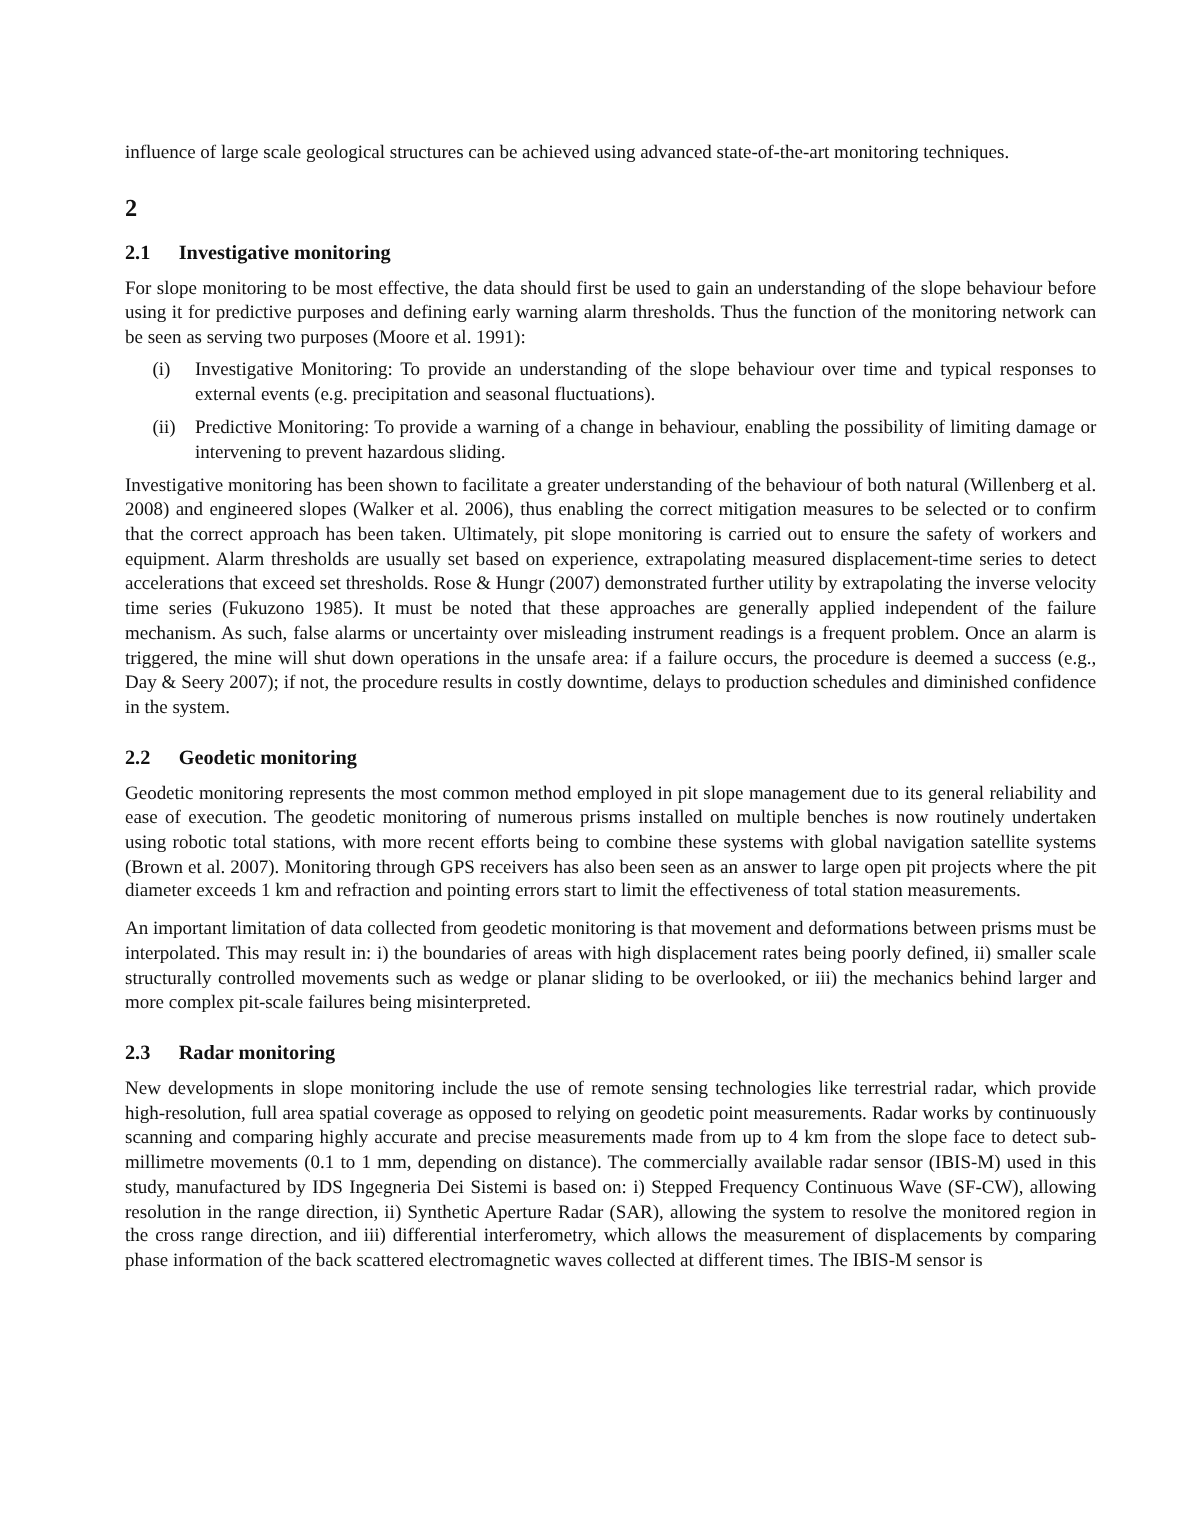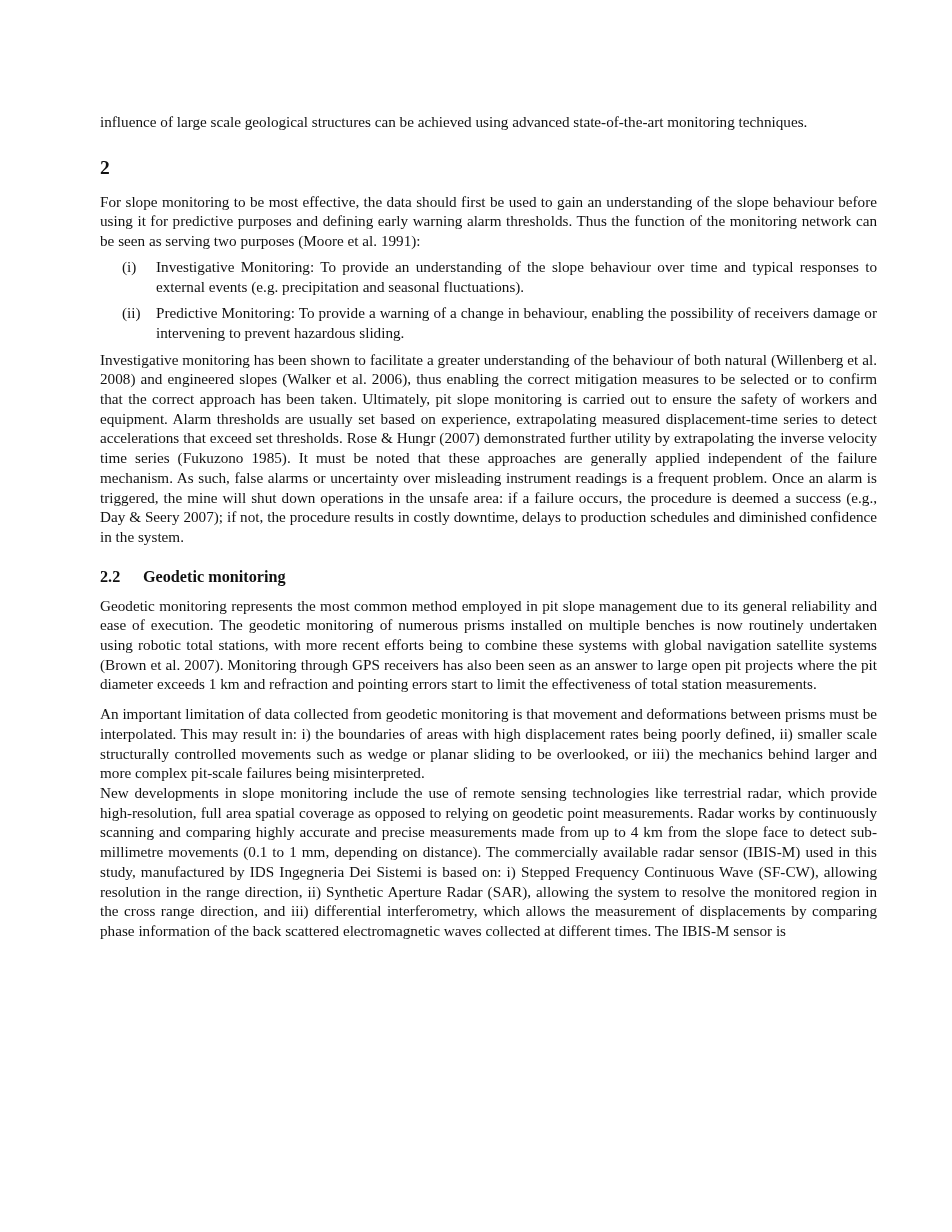--- a/index.html
+++ b/index.html
@@ -41,36 +41,44 @@
 <body>
 
 <div class="page">
 
   <p>influence of large scale geological structures can be achieved using advanced state-of-the-art monitoring techniques.</p>
 
   <div class="h1">
     <span class="num">2</span>
   </div>
 
+  <div class="h2">
+    <span class="num">2.1</span>
+    <span>Investigative monitoring</span>
+  </div>
   <p>For slope monitoring to be most effective, the data should first be used to gain an understanding of the slope behaviour before using it for predictive purposes and defining early warning alarm thresholds. Thus the function of the monitoring network can be seen as serving two purposes (Moore et al. 1991):</p>
   <ol class="items">
     <li>
       <span class="lbl">(i)</span>
       <p>Investigative Monitoring: To provide an understanding of the slope behaviour over time and typical responses to external events (e.g. precipitation and seasonal fluctuations).</p>
     </li>
     <li>
       <span class="lbl">(ii)</span>
-      <p>Predictive Monitoring: To provide a warning of a change in behaviour, enabling the possibility of receivers damage or intervening to prevent hazardous sliding.</p>
+      <p>Predictive Monitoring: To provide a warning of a change in behaviour, enabling the possibility of limiting damage or intervening to prevent hazardous sliding.</p>
     </li>
   </ol>
   <p>Investigative monitoring has been shown to facilitate a greater understanding of the behaviour of both natural (Willenberg et al. 2008) and engineered slopes (Walker et al. 2006), thus enabling the correct mitigation measures to be selected or to confirm that the correct approach has been taken. Ultimately, pit slope monitoring is carried out to ensure the safety of workers and equipment. Alarm thresholds are usually set based on experience, extrapolating measured displacement-time series to detect accelerations that exceed set thresholds. Rose &amp; Hungr (2007) demonstrated further utility by extrapolating the inverse velocity time series (Fukuzono 1985). It must be noted that these approaches are generally applied independent of the failure mechanism. As such, false alarms or uncertainty over misleading instrument readings is a frequent problem. Once an alarm is triggered, the mine will shut down operations in the unsafe area: if a failure occurs, the procedure is deemed a success (e.g., Day &amp; Seery 2007); if not, the procedure results in costly downtime, delays to production schedules and diminished confidence in the system.</p>
 
   <div class="h2 spaced" style="margin-top:20px;">
     <span class="num">2.2</span>
     <span>Geodetic monitoring</span>
   </div>
   <p>Geodetic monitoring represents the most common method employed in pit slope management due to its general reliability and ease of execution. The geodetic monitoring of numerous prisms installed on multiple benches is now routinely undertaken using robotic total stations, with more recent efforts being to combine these systems with global navigation satellite systems (Brown et al. 2007). Monitoring through GPS receivers has also been seen as an answer to large open pit projects where the pit diameter exceeds 1 km and refraction and pointing errors start to limit the effectiveness of total station measurements.</p>
   <div class="gap"></div>
   <p>An important limitation of data collected from geodetic monitoring is that movement and deformations between prisms must be interpolated. This may result in: i) the boundaries of areas with high displacement rates being poorly defined, ii) smaller scale structurally controlled movements such as wedge or planar sliding to be overlooked, or iii) the mechanics behind larger and more complex pit-scale failures being misinterpreted.</p>
 
+  <div class="h2 spaced" style="margin-top:20px;">
+    <span class="num">2.3</span>
+    <span>Radar monitoring</span>
+  </div>
   <p>New developments in slope monitoring include the use of remote sensing technologies like terrestrial radar, which provide high-resolution, full area spatial coverage as opposed to relying on geodetic point measurements. Radar works by continuously scanning and comparing highly accurate and precise measurements made from up to 4 km from the slope face to detect sub-millimetre movements (0.1 to 1 mm, depending on distance). The commercially available radar sensor (IBIS-M) used in this study, manufactured by IDS Ingegneria Dei Sistemi is based on: i) Stepped Frequency Continuous Wave (SF-CW), allowing resolution in the range direction, ii) Synthetic Aperture Radar (SAR), allowing the system to resolve the monitored region in the cross range direction, and iii) differential interferometry, which allows the measurement of displacements by comparing phase information of the back scattered electromagnetic waves collected at different times. The IBIS-M sensor is</p>
 
 </div>
 
 </body></html>

